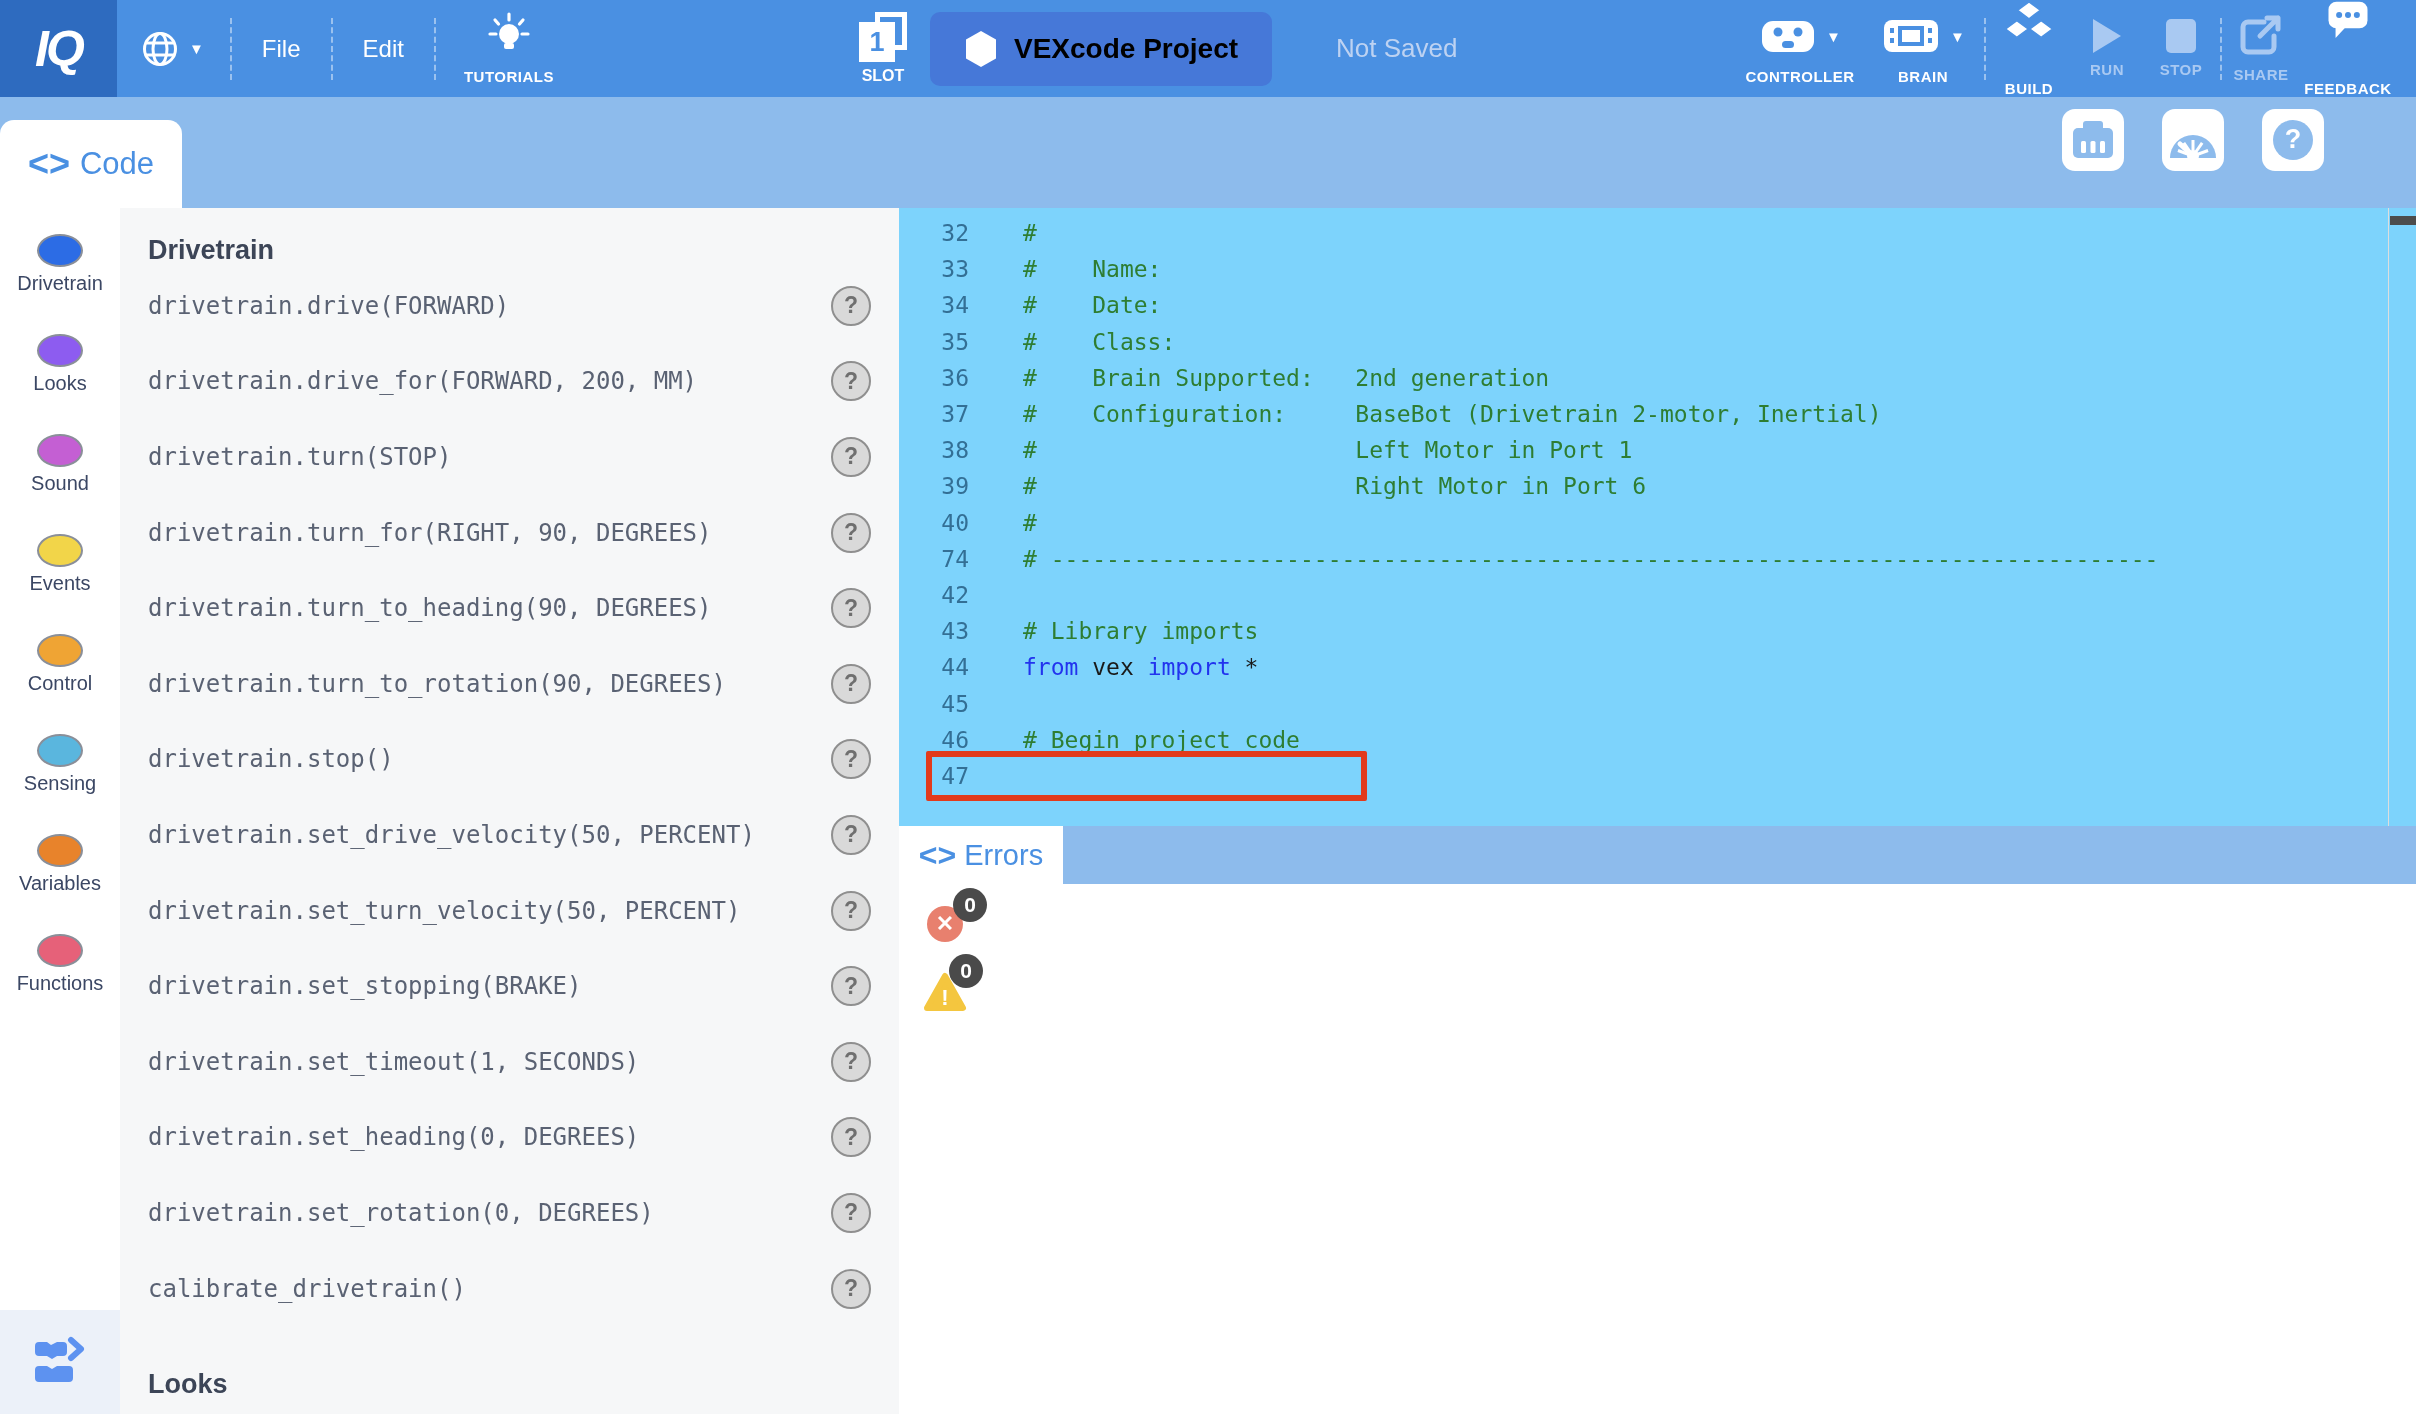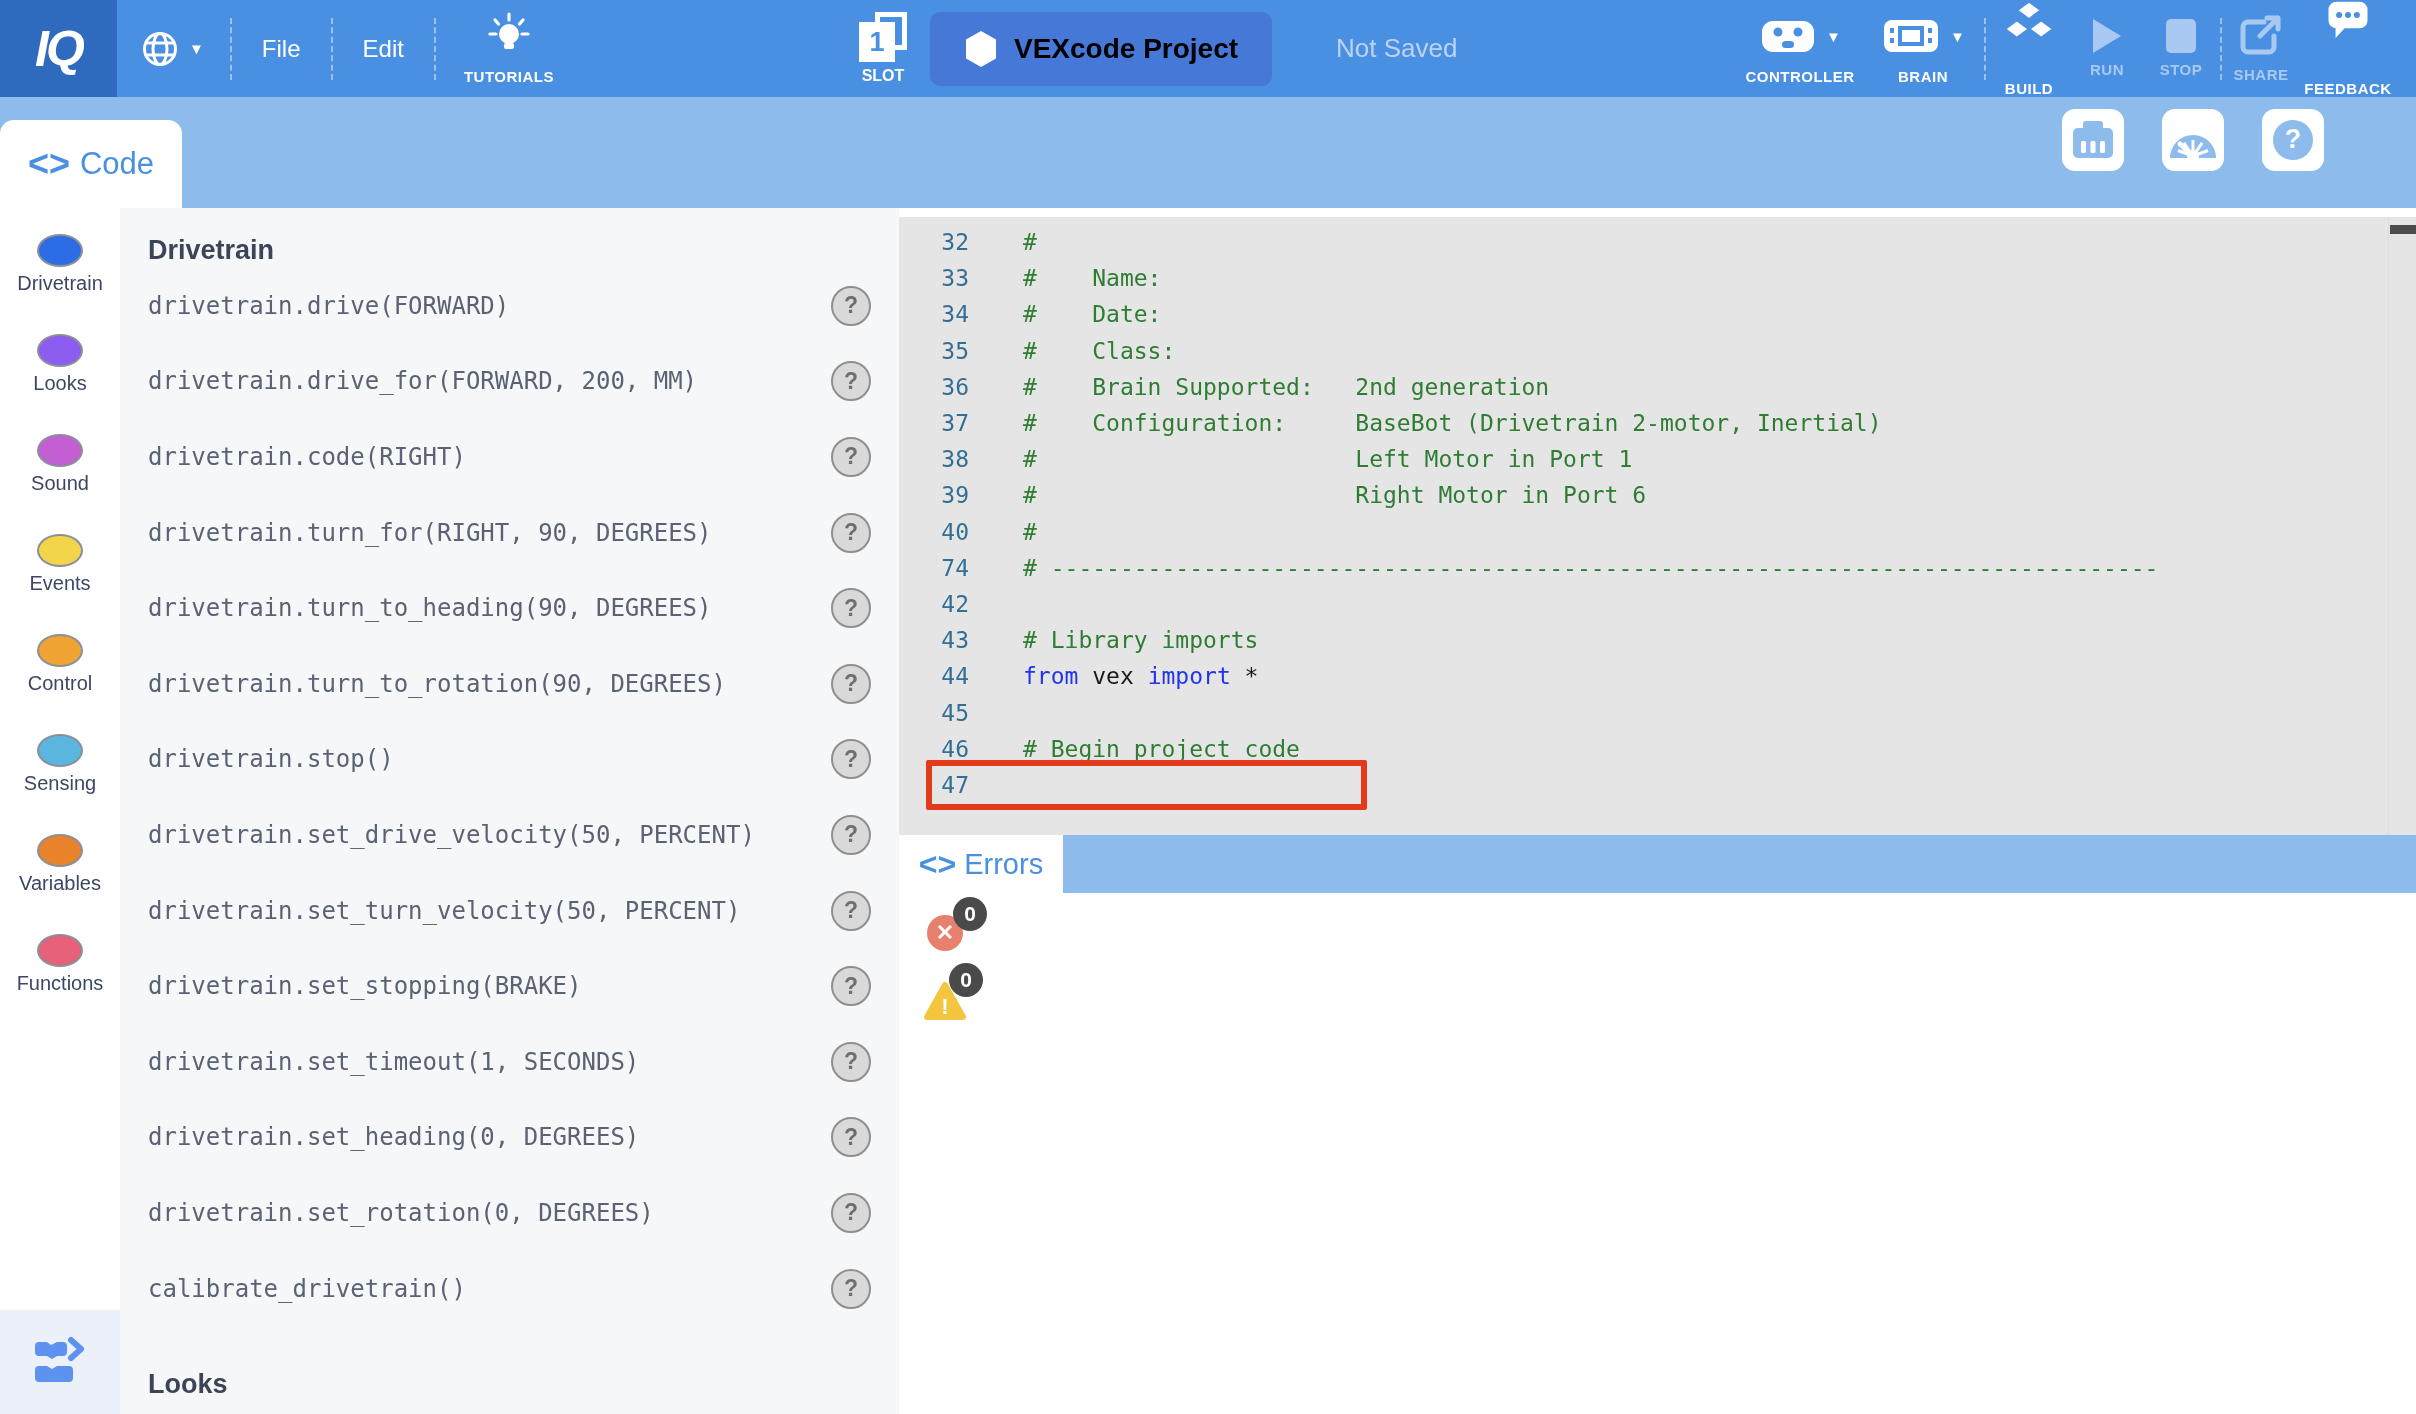--- a/index.html
+++ b/index.html
@@ -63,21 +63,21 @@
 
   .cmd-panel { position:absolute; left:120px; top:208px; width:779px; bottom:0; background:#f6f7f8; overflow:hidden; }
   .cmd-header { margin:24px 0 0 28px; height:36px; font-size:27px; font-weight:bold; color:#3c4557;
                 display:flex; align-items:center; }
   .cmd-header.second { margin-top:40px; }
   .cmd-row { height:75.6px; display:flex; align-items:center; justify-content:space-between; padding:0 28px;text-align:center; }
   .cmd-text { font-family:"DejaVu Sans Mono", monospace; font-size:24px; color:#5a6273; white-space:pre; }
   .help-btn { width:40px; height:40px; min-width:40px; border-radius:50%; background:#d9d9d9; border:2.5px solid #8f8f8f;
               color:#6f6f6f; font-size:23px; font-weight:bold; display:flex; align-items:center; justify-content:center; }
 
-  .editor-col { position:absolute; left:899px; top:208px; right:0; bottom:0; background:#e5e5e5;margin-top:9px; }
+  .editor-col { position:absolute; left:899px; top:208px; right:0; bottom:0; background:#7dd3fc; }
   .code-area { position:absolute; left:0; top:0; right:0; height:618px; padding-top:7px; overflow:hidden; }
   .code-line { height:36.2px; display:flex; align-items:center; }
   .ln { width:70px; text-align:right; font-family:"DejaVu Sans Mono", monospace; font-size:23px; color:#336f95; }
   .code { margin-left:54px; font-family:"DejaVu Sans Mono", monospace; font-size:23px; white-space:pre; }
   .code.comment { color:#2e7d32; }
   .code.kw { color:#2233ee; }
   .code.plain { color:#1a1a1a; }
   .code + .code { margin-left:0; }
   .hl-box { position:absolute; left:27px; top:543px; width:441px; height:50px; border:6px solid #e23a1b;
             border-radius:2px; background:transparent; }
@@ -308,21 +308,21 @@
 
     <div class="cmd-row">
       <span class="cmd-text">drivetrain.drive(FORWARD)</span>
       <div class="help-btn">?</div>
     </div>
     <div class="cmd-row">
       <span class="cmd-text">drivetrain.drive_for(FORWARD, 200, MM)</span>
       <div class="help-btn">?</div>
     </div>
     <div class="cmd-row">
-      <span class="cmd-text">drivetrain.code(RIGHT)</span>
+      <span class="cmd-text">drivetrain.turn(STOP)</span>
       <div class="help-btn">?</div>
     </div>
     <div class="cmd-row">
       <span class="cmd-text">drivetrain.turn_for(RIGHT, 90, DEGREES)</span>
       <div class="help-btn">?</div>
     </div>
     <div class="cmd-row">
       <span class="cmd-text">drivetrain.turn_to_heading(90, DEGREES)</span>
       <div class="help-btn">?</div>
     </div>

